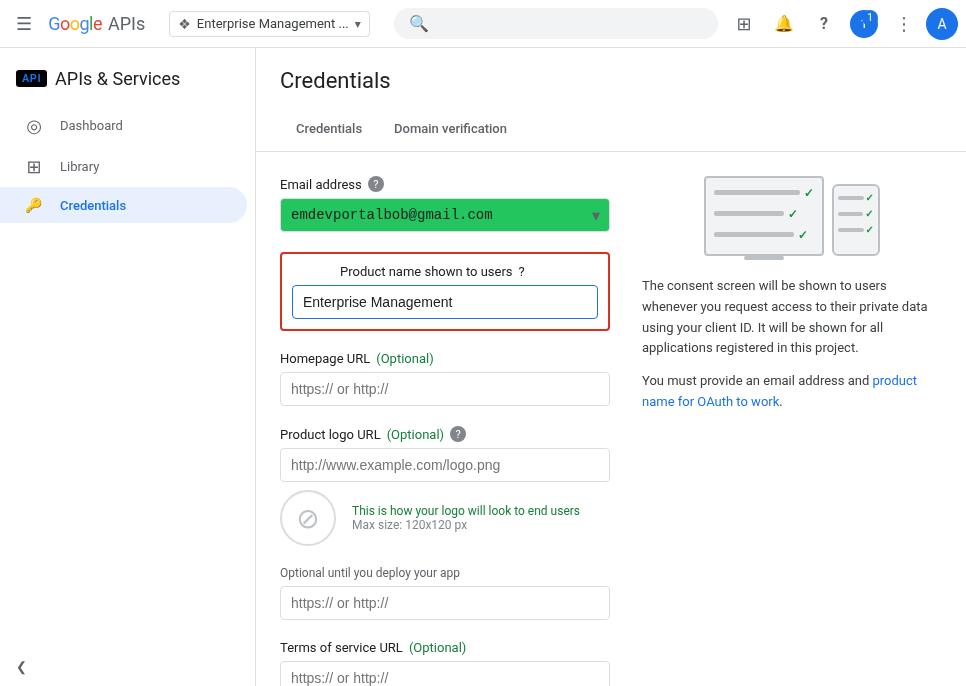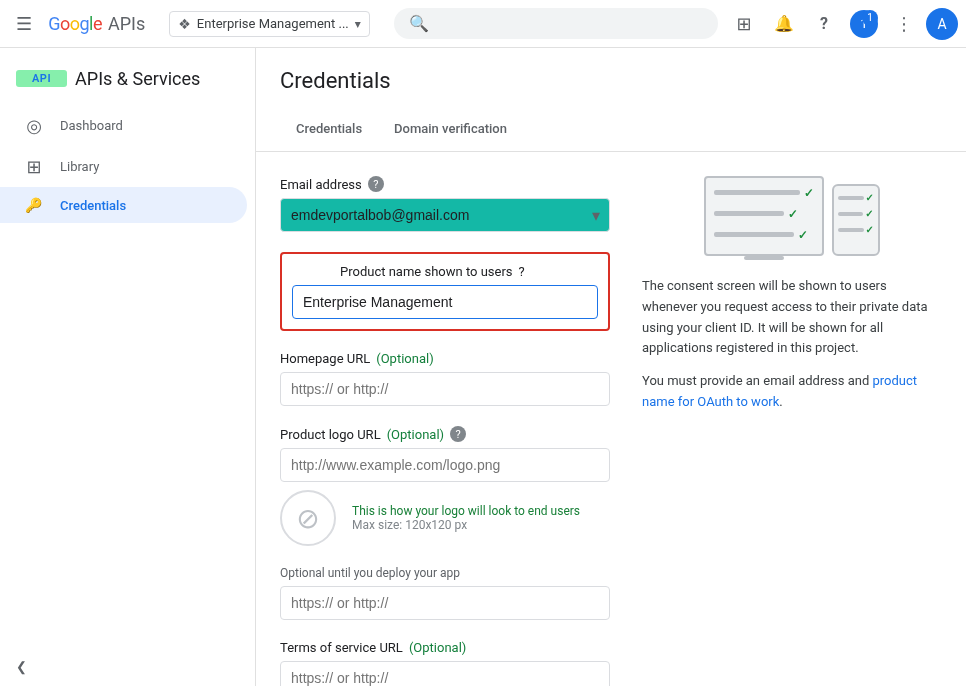--- a/index.html
+++ b/index.html
@@ -71,22 +71,22 @@
       width: 256px; min-width: 256px;
       border-right: 1px solid #e0e0e0;
       padding-top: 8px;
       display: flex; flex-direction: column;
     }
     .sidebar-header {
       display: flex; align-items: center; gap: 8px;
       padding: 12px 16px 16px 16px;
     }
     .sidebar-api-badge {
-      background: #86efac; color: #1a73e8;
-      font-size: 11px; font-weight: 600; padding: 2px 16px;
+      background: #000000; color: #1a73e8;
+      font-size: 11px; font-weight: 600; padding: 2px 6px;
       border-radius: 3px; letter-spacing: 0.5px;
     }
     .sidebar-title {
       font-size: 18px; font-weight: 400; color: #202124;
     }
     .sidebar-nav { display: flex; flex-direction: column; }
     .sidebar-item {
       display: flex; align-items: center; gap: 16px;
       padding: 10px 16px 10px 24px;
       cursor: pointer; color: #5f6368; font-size: 13px;
@@ -137,22 +137,22 @@
       background: #80868b; color: #fff;
       display: inline-flex; align-items: center; justify-content: center;
       font-size: 11px; cursor: pointer;
     }
     .form-select-wrapper {
       position: relative; display: flex; align-items: center;
     }
     .form-select {
       width: 100%; padding: 8px 32px 8px 10px;
       border: 1px solid #dadce0; border-radius: 4px;
-      font-size: 14px; color: #202124; background: #14b8a6;
-      appearance: none; cursor: pointer; outline: none;
+      font-size: 14px; color: #202124; background: #22c55e;
+      appearance: none; cursor: pointer; outline: none; font-family: Liberation Mono, monospace;
     }
     .select-arrow {
       position: absolute; right: 10px; top: 50%; transform: translateY(-50%);
       color: #5f6368; pointer-events: none; font-size: 16px;
     }
 
     
     .product-name-group {
       border: 2px solid #d93025;
       border-radius: 4px;

